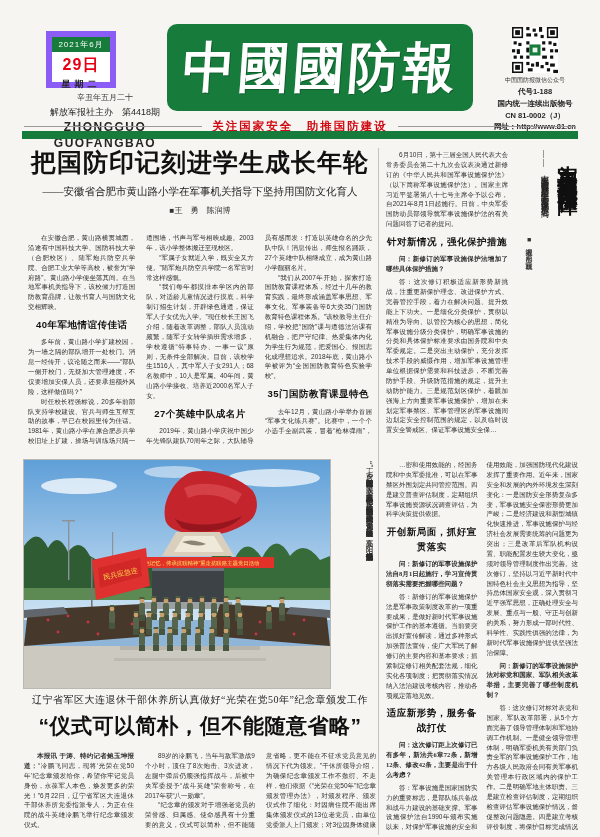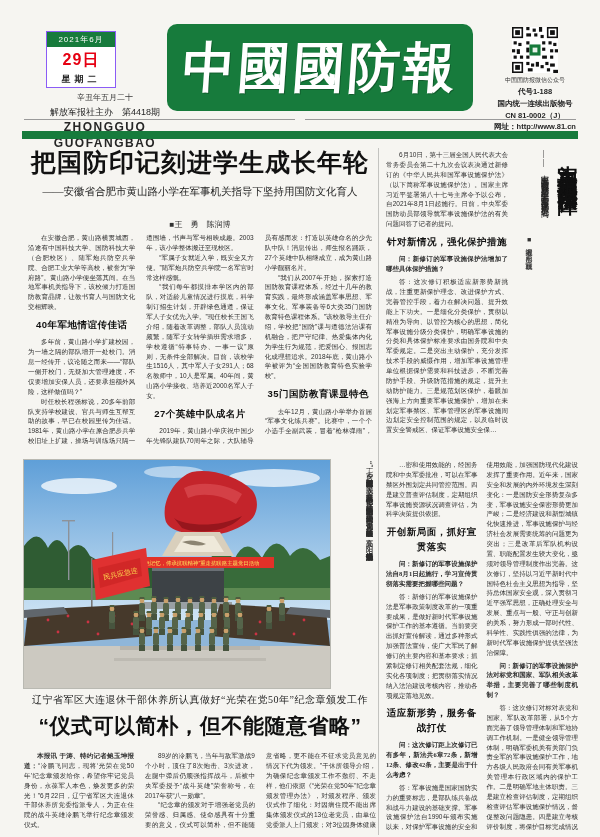--- a/index.html
+++ b/index.html
@@ -3,21 +3,21 @@
 <meta charset="utf-8">
 <style>
   html,body{margin:0;padding:0}
   body{
     width:600px;height:837px;position:relative;overflow:hidden;
     background:#f6f5f1;color:#262626;
     font-family:"Liberation Sans","DejaVu Sans",sans-serif;
   }
   .abs{position:absolute}
   
-  .date-box{left:46px;top:31px;width:70px;height:57px;border:1px solid #8b5cf6;background:#fff;box-sizing:border-box}
+  .date-box{left:46px;top:31px;width:70px;height:57px;border:6px solid #8b5cf6;background:#fff;box-sizing:border-box}
   .date-box .m{background:var(--green);color:#fff;font-size:8px;height:15px;line-height:15px;text-align:center;letter-spacing:1px}
   .date-box .d{color:#e60012;font-weight:bold;font-size:16px;text-align:center;margin-top:3px;letter-spacing:1px}
   .date-box .w{font-size:9px;text-align:center;margin-top:2px;letter-spacing:4px;font-weight:bold}
   .issue-info{left:26px;top:93px;width:158px;text-align:center;line-height:1.35}
   .issue-info .lunar{font-size:8px;color:#3a3a3a}
   .issue-info .org{font-size:9px;font-weight:normal;margin-top:2px}
   .issue-info .py{font-size:12px;font-weight:bold;letter-spacing:1.5px;margin-top:1px}
   .masthead{left:167px;top:24px;width:306px;height:87px;background:var(--green);border-radius:10px;
     display:flex;align-items:center;justify-content:center}
   .masthead .title{color:#fff;font-family:"Liberation Serif","DejaVu Serif",serif;
@@ -27,21 +27,21 @@
   .pub-block .qr-cap{font-size:6px;color:#333;margin-top:3px}
   .pub-block .l{font-size:7.5px;font-weight:bold;margin-top:2px;line-height:1.3}
   .slogan-row{left:24px;top:119px;width:552px;display:flex;align-items:center;gap:10px}
   .slogan-row .rule{flex:1;border-top:1px solid #9a9a9a;height:0}
   .slogan-row .slogan{color:#cf0a12;font-weight:bold;font-size:11.5px;letter-spacing:2px;white-space:nowrap}
   .green-bar{left:22px;top:131px;width:556px;height:8px;background:var(--green)}
   
   .lead-head{left:28px;top:147px;width:344px;text-align:center}
   .lead-head h1{margin:0;font-size:25px;font-weight:900;letter-spacing:1px;line-height:1.25;color:#111}
   .lead-head .deck{margin-top:7px;font-size:10.5px;font-family:"Liberation Serif","DejaVu Serif",serif;color:#1c1c1c}
-  .lead-head .byline{margin-top:20px;font-size:8px;color:#333}
+  .lead-head .byline{margin-top:6px;font-size:8px;color:#333}
   .bodycols{font-size:6.5px;line-height:1.52;text-align:justify;overflow:hidden;color:#2e2e2e}
   .bodycols .seg-p{margin:0;text-indent:2em}
   .bodycols .seg-h{margin:6px 0 5px;text-align:center;font-size:9.5px;font-weight:bold;color:#111;text-indent:0;letter-spacing:.5px}
   .bodycols .seg-q{margin:3px 0;font-weight:bold;text-indent:2em;font-family:"Liberation Serif","DejaVu Serif",serif}
   .lead-body{left:28px;top:233px;width:344px;height:221px;column-count:3;column-gap:11px}
   
   .vdivider{left:378px;top:148px;width:1px;height:687px;background:#c3c3c0}
   
   .law-top{left:386px;top:150px;width:122px;height:306px}
   .law-vert{left:510px;top:150px;width:68px;height:308px;writing-mode:vertical-rl}
@@ -136,20 +136,21 @@
   </svg>
   <div class="qr-cap">中国国防报微信公众号</div>
   <div class="l">代号1-188</div>
   <div class="l">国内统一连续出版物号</div>
   <div class="l">CN 81-0002（J）</div>
   <div class="l">网址：http://www.81.cn</div>
 </div>
 
 <div class="abs slogan-row">
   <div class="rule"></div>
+  <div class="slogan">关注国家安全　助推国防建设</div>
   <div class="rule"></div>
 </div>
 
 <div class="abs green-bar"></div>
 
 <div class="abs lead-head">
   <h1>把国防印记刻进学生成长年轮</h1>
   <div class="deck">——安徽省合肥市黄山路小学在军事机关指导下坚持用国防文化育人</div>
   <div class="byline">■王　勇　陈润博</div>
 </div>

